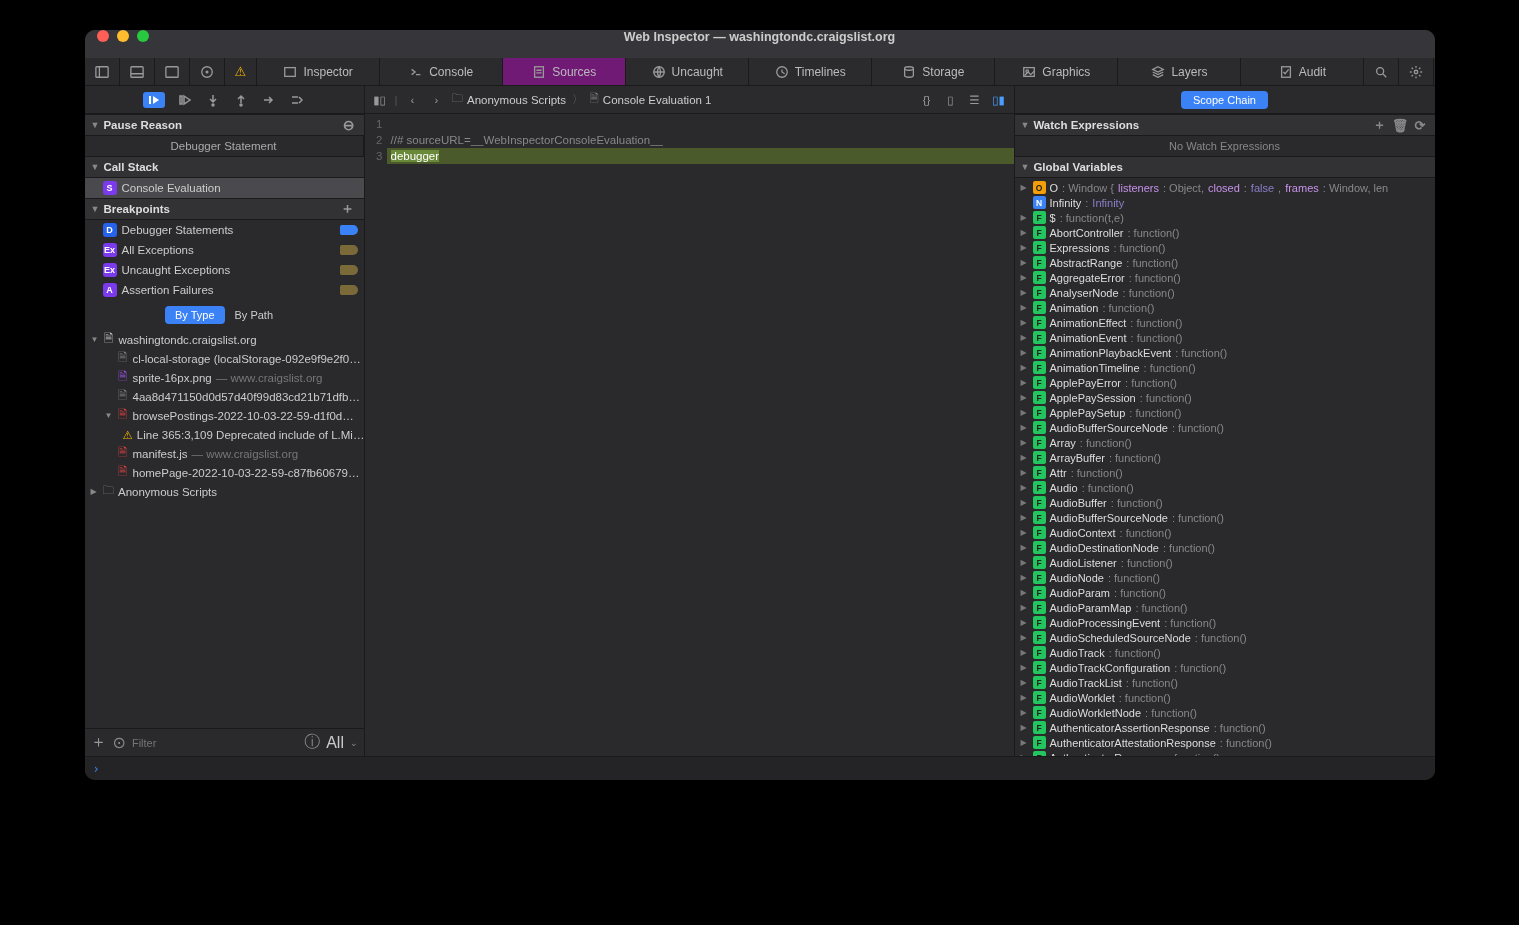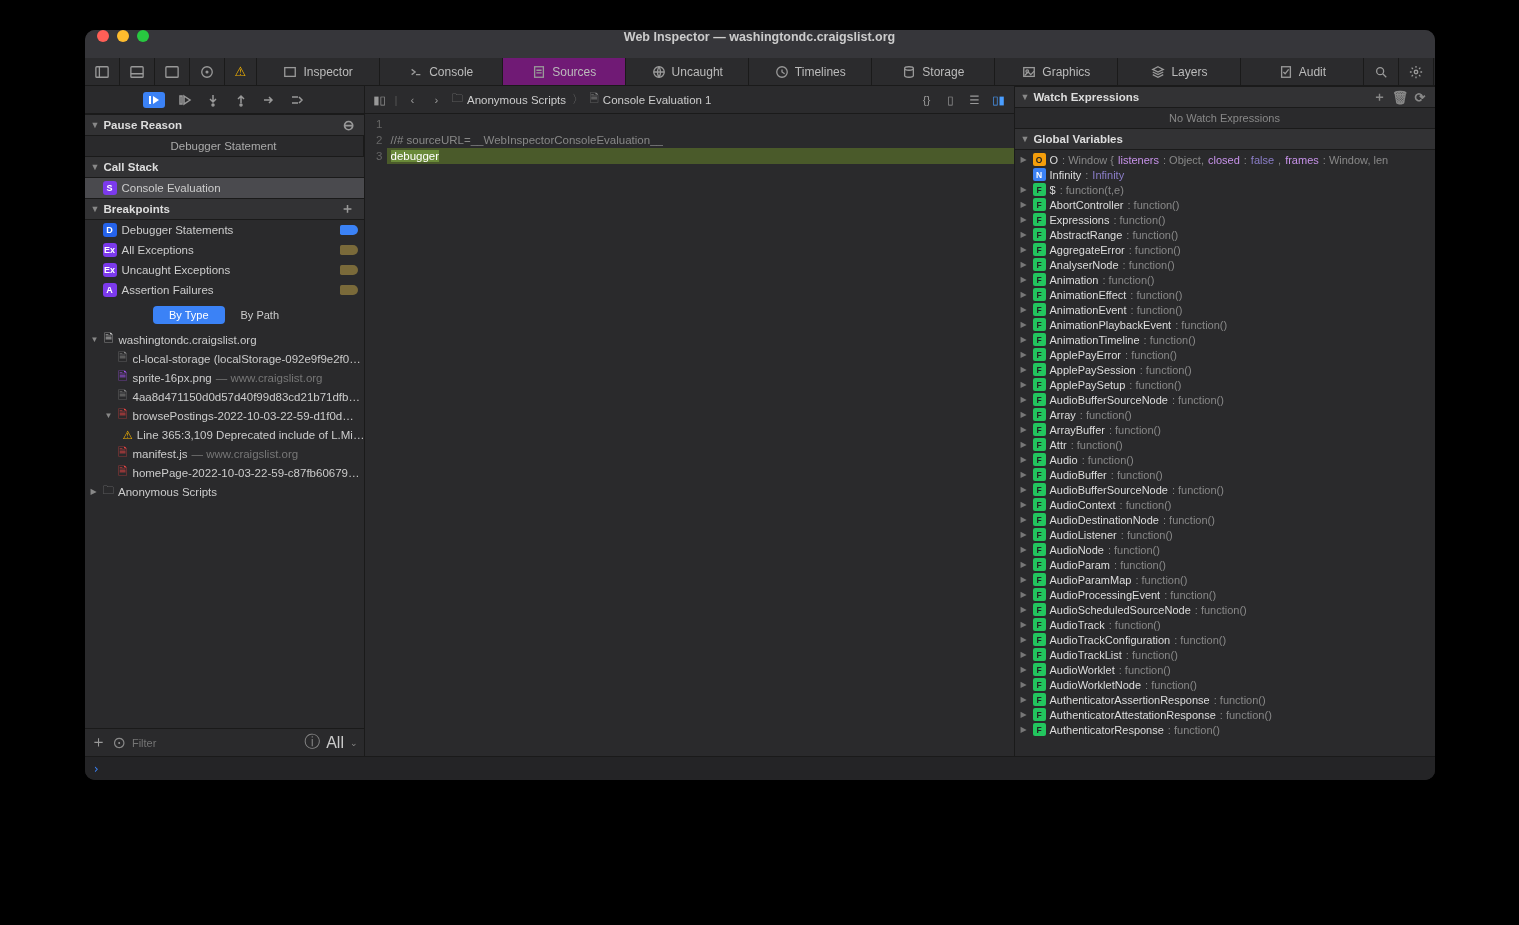--- a/index.html
+++ b/index.html
@@ -28,21 +28,21 @@
 .sect-hdr .act{color:#999;cursor:pointer;font-size:14px;padding:0 3px}
 .sect-body{font-size:11.5px;color:#ccc}
 .sect-body .row{height:20px;display:flex;align-items:center;padding:0 6px 0 18px;gap:5px;cursor:pointer;white-space:nowrap;overflow:hidden}
 .sect-body .row.center{justify-content:center;padding:4px 0;color:#aaa}
 .sect-body .row.sel{background:#4a4a4e}
 .badge{width:14px;height:14px;border-radius:3px;display:flex;align-items:center;justify-content:center;font-size:9px;font-weight:700;color:#fff}
 .badge.s{background:#7c3aed}.badge.d{background:#2563eb}.badge.ex{background:#7c3aed}.badge.a{background:#7c3aed}
 .tag{width:18px;height:10px;border-radius:2px 6px 6px 2px}
 .tag.blue{background:#3b82f6}.tag.brn{background:#7a6a3a}
 .toggle-row{display:flex;justify-content:center;gap:0;padding:6px 0}
-.toggle-row .opt{font-size:11px;padding:3px 16px;color:#ccc;cursor:pointer}
+.toggle-row .opt{font-size:11px;padding:3px 10px;color:#ccc;cursor:pointer}
 .toggle-row .opt.on{background:#3b82f6;color:#fff;border-radius:4px}
 .tree{font-size:11.5px;color:#ccc;overflow:auto;flex:1}
 .tree .trow{height:19px;display:flex;align-items:center;gap:4px;padding-left:6px;white-space:nowrap;overflow:hidden;cursor:pointer}
 .tree .trow .disc{color:#888;font-size:8px;width:8px}
 .tree .ind1{padding-left:20px}.tree .ind2{padding-left:34px}
 .tree .file-ico{width:12px;height:14px;display:inline-flex;align-items:center;justify-content:center}
 .tree .muted{color:#777}
 .left-footer{height:28px;border-top:1px solid #1a1a1a;display:flex;align-items:center;padding:0 6px;gap:6px}
 .left-footer input{flex:1;background:transparent;border:none;color:#ccc;font-size:11px;outline:none}
 .left-footer .plus{color:#999;font-size:16px;cursor:pointer}
@@ -386,20 +386,23 @@
           </div>
         <div class="code" id="code">
             <div class="line"><span class=""></span></div>
             <div class="line"><span class="c-cm">//# sourceURL=__WebInspectorConsoleEvaluation__</span></div>
             <div class="line hl"><span class="c-cur">debugger</span></div>
           </div>
       </div>
     </div>
 
     <div class="right">
+      <div class="right-top">
+        <div class="scope-pill">Scope Chain</div>
+      </div>
       <div class="right-body">
         <div class="sect-hdr">
           <span class="disc">▼</span>
             <span>Watch Expressions</span>
           <span class="spacer"></span>
           <span class="mini">＋</span>
           <span class="mini">🗑</span>
           <span class="mini">⟳</span>
         </div>
         <div class="watch-empty">No Watch Expressions</div>

